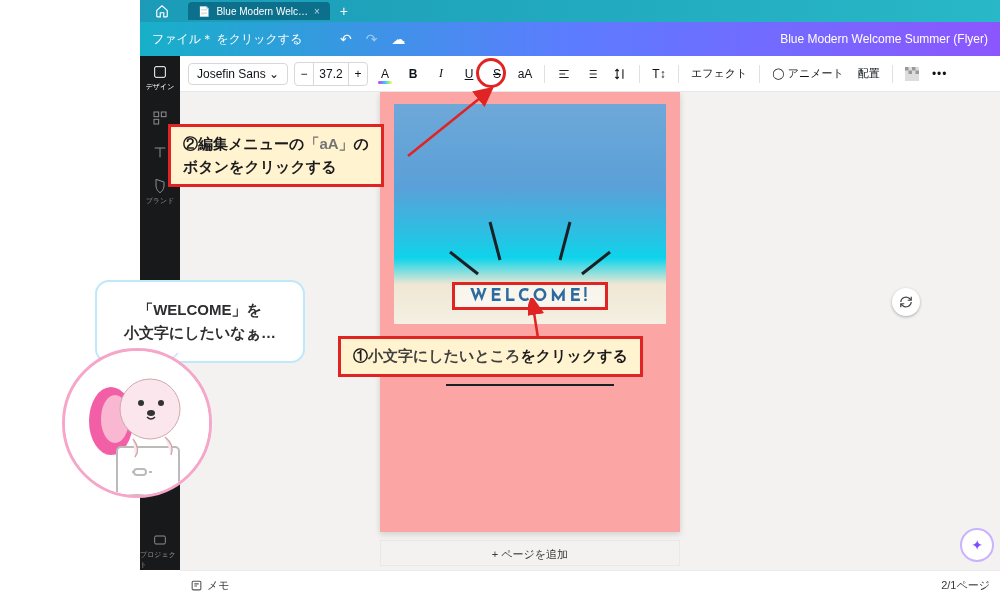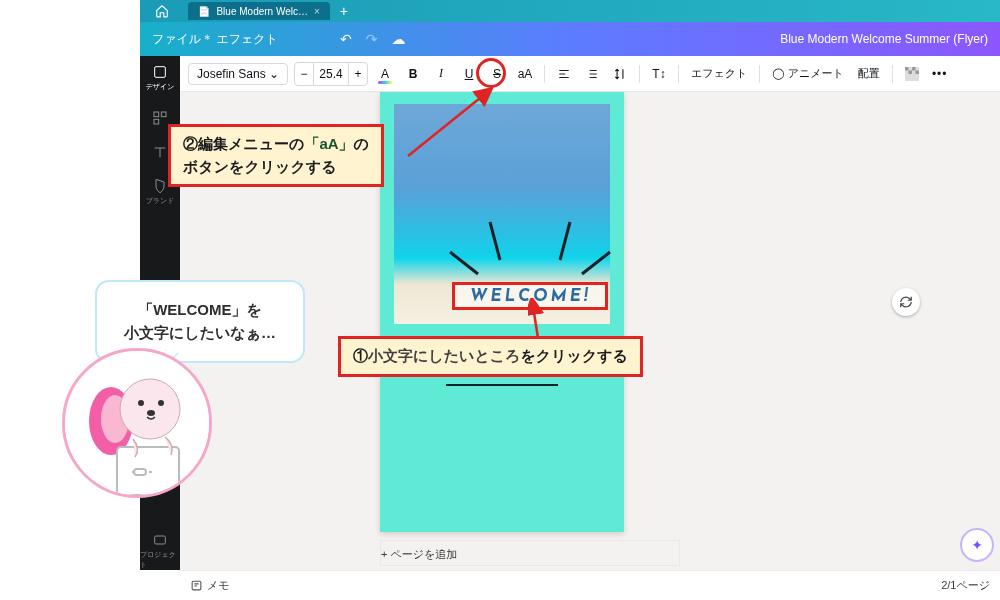--- a/index.html
+++ b/index.html
@@ -41,42 +41,42 @@
   .tb-colorA .bar { position:absolute; bottom:1px; left:4px; right:4px; height:3px; background:linear-gradient(90deg,#c3f,#3cf,#ff3); border-radius:2px; }
   .tb-sep { width:1px; height:18px; background:#e0e0e2; margin:0 2px; }
   .tb-txt { font-size:11px; padding:0 4px; }
   .dots { letter-spacing:1px; }
 
   
   .ring { position:absolute; border:3px solid #e02323; border-radius:50%; width:30px; height:30px; left:476px; top:58px; pointer-events:none; }
 
   
   .canvas-area { position:absolute; left:180px; right:0; top:92px; bottom:30px; background:#f3f2f1; overflow:hidden; }
-  .page { position:absolute; left:200px; top:0; width:244px; height:440px; background:#5eead4; box-shadow:0 2px 6px rgba(0,0,0,.15);font-style:italic; }
+  .page { position:absolute; left:200px; top:0; width:300px; height:440px; background:#fca5a5; box-shadow:0 2px 6px rgba(0,0,0,.15); }
   .page .img { position:absolute; top:12px; left:14px; right:14px; height:220px; background:linear-gradient(#6ea8d8 0%, #5aa0d8 38%, #1fc8e6 64%, #0ed4eb 70%, #efe7d3 82%, #f4f0e3 100%); }
   .page .welcome-box { position:absolute; top:190px; left:72px; width:156px; height:28px; border:3px solid #e02323; background:rgba(255,255,255,.55); display:flex; align-items:center; justify-content:center; }
   .page .welcome { font-family:"Josefin Sans","Trebuchet MS",sans-serif; font-weight:700; letter-spacing:3px; color:#2c6aa0; font-size:17px; }
   .page .rays line { stroke:#1b2026; stroke-width:3; }
   .page .hr { position:absolute; left:66px; right:66px; top:292px; height:2px; background:#1b2026; }
   .refresh { position:absolute; top:196px; right:80px; width:28px; height:28px; border-radius:50%; background:#fff; box-shadow:0 1px 3px rgba(0,0,0,.3); display:flex; align-items:center; justify-content:center; }
-  .addpage-bar { position:absolute; left:200px; width:300px; top:448px; height:26px; background:#f3f2f1; border:1px solid #eae8e6; font-size:11px; color:#39393b; line-height:26px; }
+  .addpage-bar { position:absolute; left:200px; width:300px; top:448px; height:26px; background:#f3f2f1; border:1px solid #eae8e6; text-align:center; font-size:11px; color:#39393b; line-height:26px; }
   .fab { position:absolute; right:6px; bottom:8px; width:34px; height:34px; border-radius:50%; background:#fff; border:2px solid #c8b3ff; display:flex; align-items:center; justify-content:center; color:#7b4dff; font-size:14px; }
 
   
   .bottombar { position:absolute; left:180px; right:0; bottom:0; height:30px; background:#fff; border-top:1px solid #ececee; display:flex; align-items:center; font-size:11px; color:#3a3a3d; padding:0 10px; gap:24px; }
   .bottombar .memo { display:flex; align-items:center; gap:4px; }
   .bottombar .pag { margin-left:auto; }
   .zoom { display:flex; align-items:center; gap:8px; }
   .zoom .track { width:110px; height:3px; background:#d0d0d2; position:relative; border-radius:2px; }
   .zoom .thumb { position:absolute; top:-4px; left:58%; width:11px; height:11px; border-radius:50%; background:#0e1318; }
 
   
   .ann-box { position:absolute; background:#fff3d0; border:3px solid #e02323; padding:6px 12px; font-size:15px; font-weight:700; color:#1b1b1d; line-height:1.5; }
   .ann-box .red { color:#404040; }
-  .ann-box .teal { color:#14532d; }
+  .ann-box .teal { color:#737373; }
   .ann2 { left:168px; top:124px; }
   .ann1 { left:338px; top:336px; }
   .arrow-svg { position:absolute; pointer-events:none; }
 
   
   .bubble { position:absolute; left:95px; top:256px; width:210px; padding:16px 14px; background:#fff; border:2px solid #bfe8f8; border-radius:14px; font-size:15px; font-weight:700; color:#2e2e31; text-align:center; line-height:1.55;margin-top:24px; }
   .bubble:after { content:""; position:absolute; bottom:-12px; left:60px; width:0; height:0; border:10px solid transparent; border-top-color:#fff; }
   .bubble:before { content:""; position:absolute; bottom:-16px; left:58px; width:0; height:0; border:12px solid transparent; border-top-color:#bfe8f8; }
   .mascot { position:absolute; left:62px; top:348px; width:150px; height:150px; border-radius:50%; border:3px solid #f6a6c8; background:#fff; overflow:hidden; }
 </style>
@@ -93,21 +93,21 @@
     <span>📄</span>
     <span>Blue Modern Welc…</span>
     <span class="x">×</span>
   </div>
   <div class="plus">+</div>
 </div>
 
 <div class="menubar">
   <div class="left">
     <span>ファイル</span>
-    <span>＊ エフェクト</span>
+    <span>＊ をクリックする</span>
   </div>
   <div class="mid">
     <span>↶</span>
     <span style="opacity:.5">↷</span>
     <span>☁</span>
   </div>
   <div class="title">Blue Modern Welcome Summer (Flyer)</div>
 </div>
 
 <div class="sidebar">
@@ -144,21 +144,21 @@
   </div>
 </div>
 
 <div class="toolbar">
   <div class="font-sel">
     <span>Josefin Sans</span>
     <span>⌄</span>
   </div>
   <div class="size-grp">
     <div class="btn">−</div>
-    <div class="val">25.4</div>
+    <div class="val">37.2</div>
     <div class="btn">+</div>
   </div>
   <div class="tb-ic tb-colorA">
       <span>A</span>
       <span class="bar"></span>
     </div>
   <div class="tb-ic bold">B</div>
   <div class="tb-ic italic">I</div>
   <div class="tb-ic ul">U</div>
   <div class="tb-ic st">S</div>

